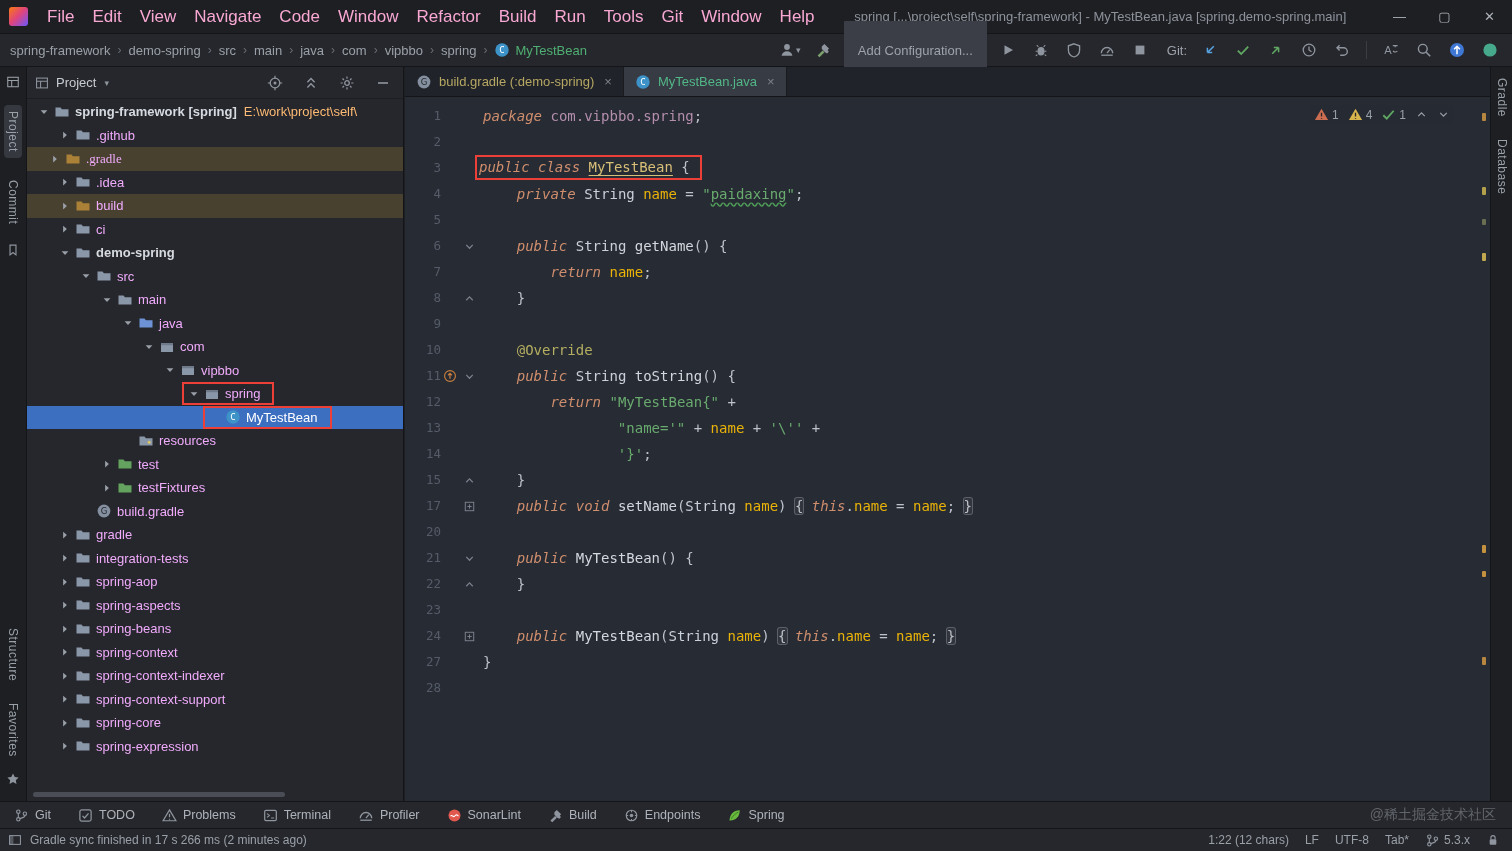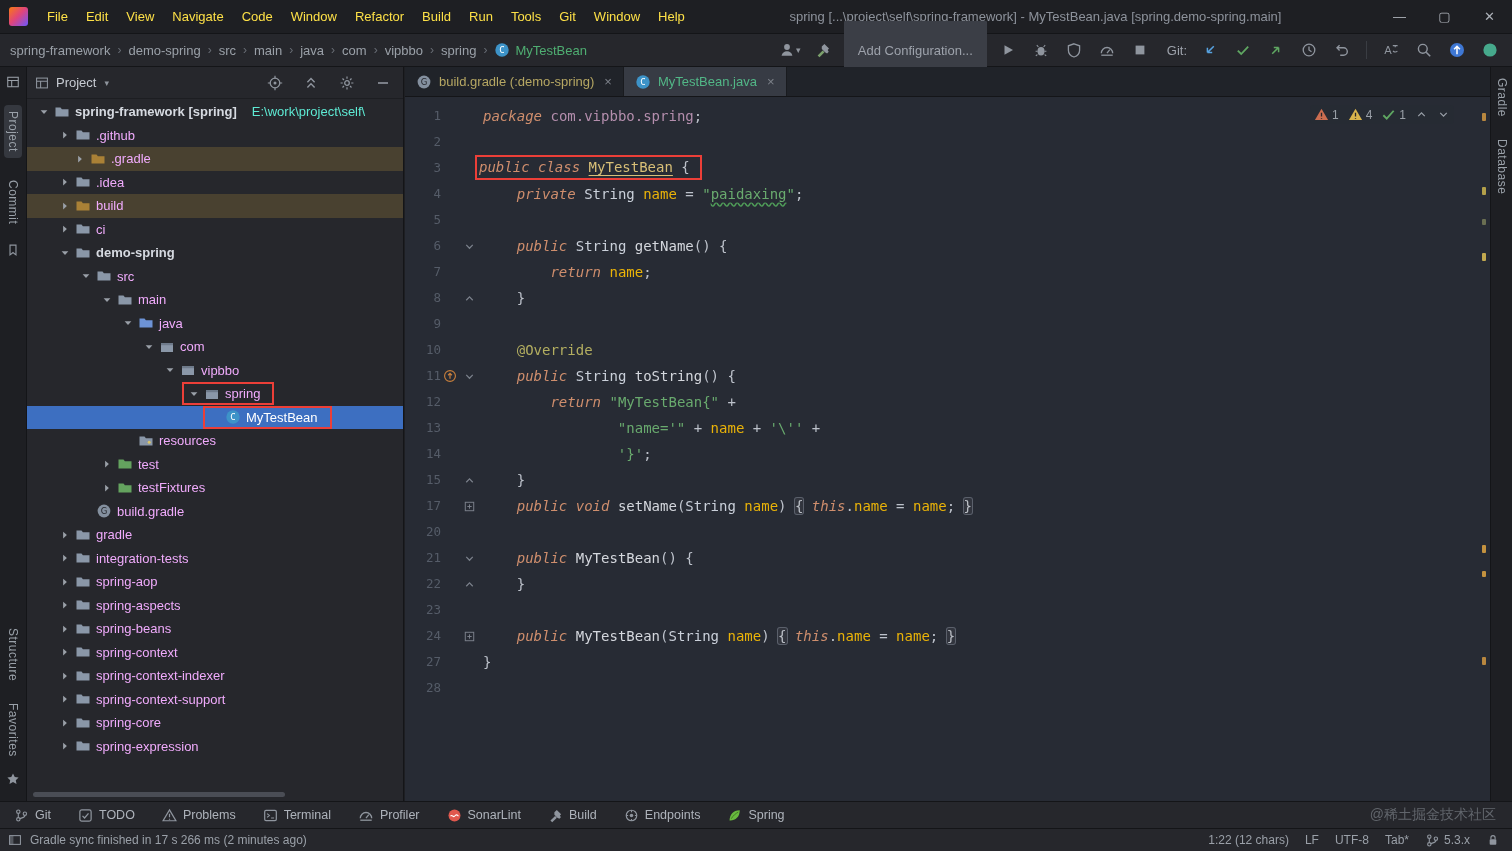--- a/index.html
+++ b/index.html
@@ -6,21 +6,21 @@
   html,body{width:1512px;height:851px;overflow:hidden;background:#1e1f23;
     font-family:"Liberation Sans",sans-serif;-webkit-font-smoothing:antialiased;}
   #app{position:absolute;top:0;left:0;width:1512px;height:851px;color:#bcc0c7;font-size:13px;}
 
   
   #titlebar{position:absolute;top:0;left:0;right:0;height:34px;background:#1e1f23;
     display:flex;align-items:center;border-bottom:1px solid #141518;}
   .logo{width:19px;height:19px;margin:0 10px 0 9px;border-radius:3px;flex:none;
     background:linear-gradient(135deg,#f97a12,#e0447c 48%,#6b57ff);}
   #menus{display:flex;flex:none;}
-  .menu-item{padding:0 9px;line-height:33px;color:#fde047;font-size:13px;cursor:default;}
+  .menu-item{padding:0 9px;line-height:33px;color:#f9a8d4;font-size:17px;cursor:default;}
   #win-title{flex:1;text-align:center;color:#8d929b;font-size:13px;white-space:nowrap;overflow:hidden;}
   .win-controls{display:flex;flex:none;}
   .win-btn{width:45px;height:33px;display:flex;align-items:center;justify-content:center;color:#aeb3ba;font-size:13px;}
 
   
   #navbar{position:absolute;top:34px;left:0;right:0;height:33px;background:#26272c;
     display:flex;align-items:center;border-bottom:1px solid #141518;padding:0 10px;}
   #breadcrumbs{display:flex;align-items:center;white-space:nowrap;overflow:hidden;}
   .crumb{color:#9aa0a8;font-size:13px;}
   .crumb-sep{color:#676c74;margin:0 7px;font-size:12px;}
@@ -48,21 +48,21 @@
   #project-title{color:#c7cbd2;font-size:13px;}
   #project-actions{margin-left:auto;display:flex;align-items:center;gap:12px;}
   #tree{position:absolute;top:33px;left:0;right:0;bottom:0;overflow:hidden;}
   .tree-row{height:23.5px;display:flex;align-items:center;white-space:nowrap;font-size:13px;color:#f0abfc;}
   .tree-row.hl{background:#494130;}
   .tree-row.selected{background:#3d6fc1;color:#ffffff;}
   .tree-row.bold{font-weight:bold;color:#d6dae1;}
   .chev{width:17px;flex:none;display:inline-flex;justify-content:center;}
   .ticon{width:20px;flex:none;display:inline-flex;justify-content:center;}
   .tlabel{margin-left:3px;}
-  .tpath{color:#5eead4;margin-left:15px;font-weight:normal;}
+  .tpath{color:#fdba74;margin-left:7px;font-weight:normal;}
   .redbox-wrap{display:inline-flex;align-items:center;border:2px solid #ec3f38;padding:0 12px 0 1px;height:23px;}
 
   
   #editor-area{position:absolute;left:405px;top:0;right:22px;height:100%;background:#272b34;}
   #tabs{height:30px;background:#202329;display:flex;border-bottom:1px solid #141518;}
   .tab{display:flex;align-items:center;gap:7px;padding:0 11px;font-size:13px;border-right:1px solid #191b1f;}
   .tab.active{background:#373b44;}
   .tab-close{color:#7d828a;font-size:13px;margin-left:3px;}
   #code-pane{position:absolute;top:30px;left:0;right:0;bottom:0;overflow:hidden;
     font-family:"DejaVu Sans Mono",monospace;font-size:14px;}
@@ -386,21 +386,21 @@
                 <path d="M5.5 3.5l5 4.5-5 4.5z" fill="#9aa0a8"></path>
               </svg>
             </span>
             <span class="ticon">
               <svg width="16" height="16" viewBox="0 0 16 16" xmlns="http://www.w3.org/2000/svg">
                 <path d="M1.5 3.5h5l1.4 1.8h6.6v7.2h-13z" fill="#8a97a8"></path>
               </svg>
             </span>
             <span class="tlabel">.github</span>
           </div>
-          <div class="tree-row hl" style="padding-left: 44px;">
+          <div class="tree-row hl" style="padding-left: 19px; font-family: Liberation Serif, serif;">
             <span class="chev">
               <svg width="12" height="12" viewBox="0 0 16 16" xmlns="http://www.w3.org/2000/svg">
                 <path d="M5.5 3.5l5 4.5-5 4.5z" fill="#9aa0a8"></path>
               </svg>
             </span>
             <span class="ticon">
               <svg width="16" height="16" viewBox="0 0 16 16" xmlns="http://www.w3.org/2000/svg">
                 <path d="M1.5 3.5h5l1.4 1.8h6.6v7.2h-13z" fill="#aa8136"></path>
               </svg>
             </span>

